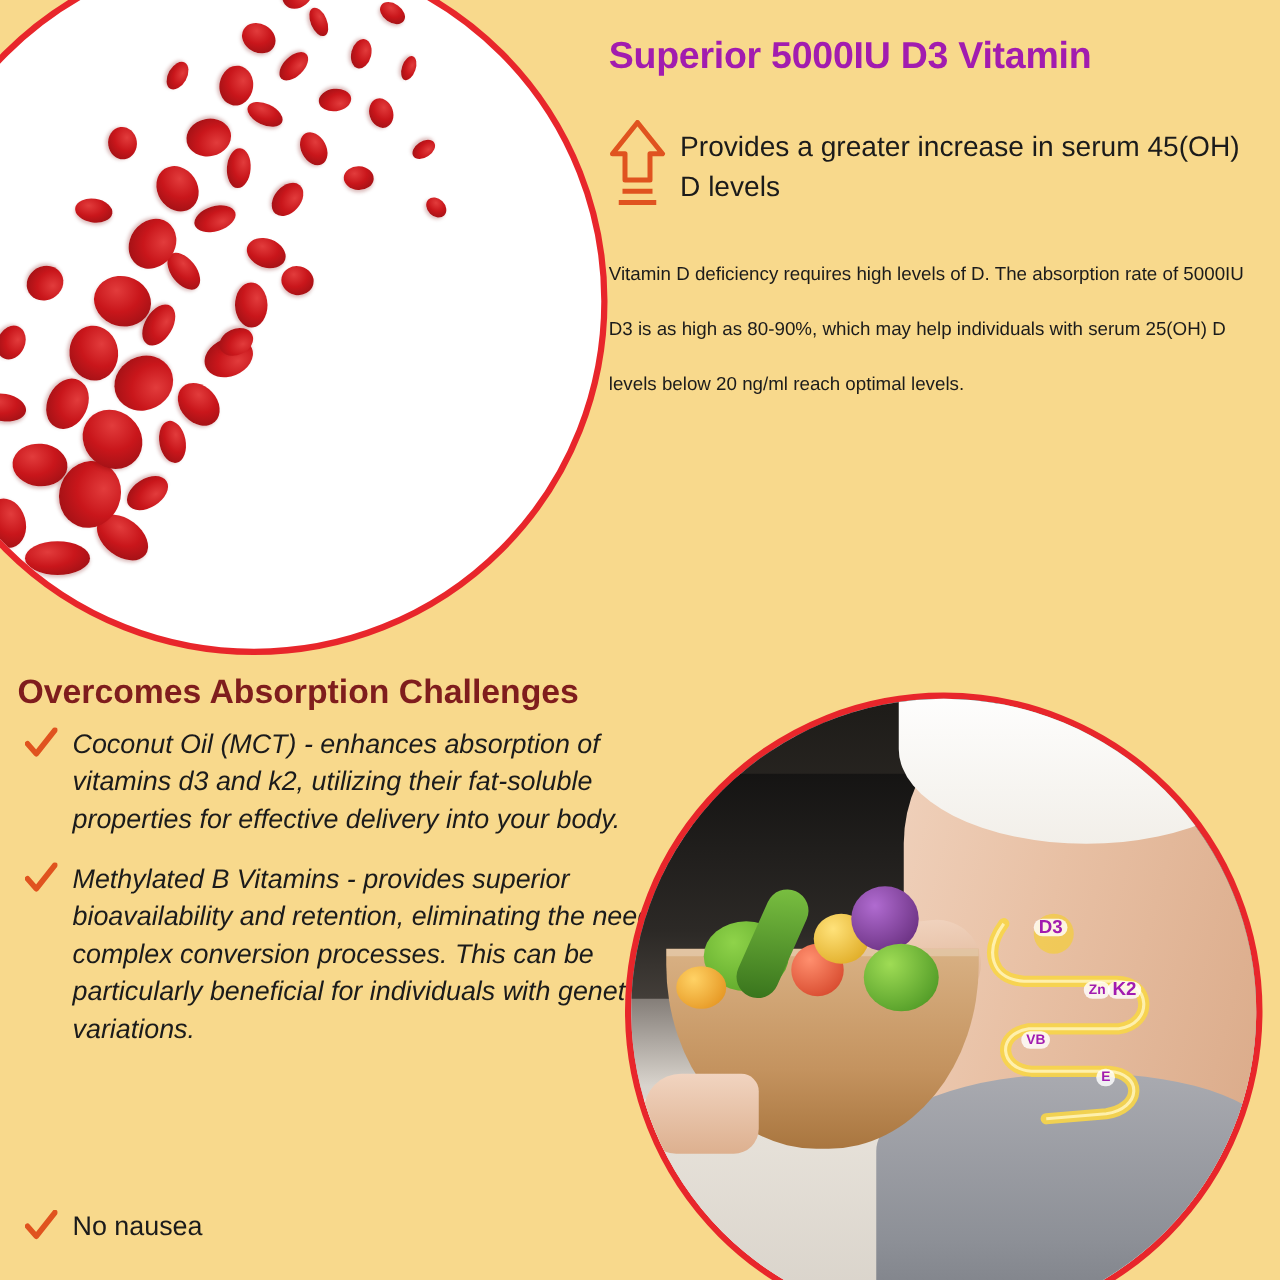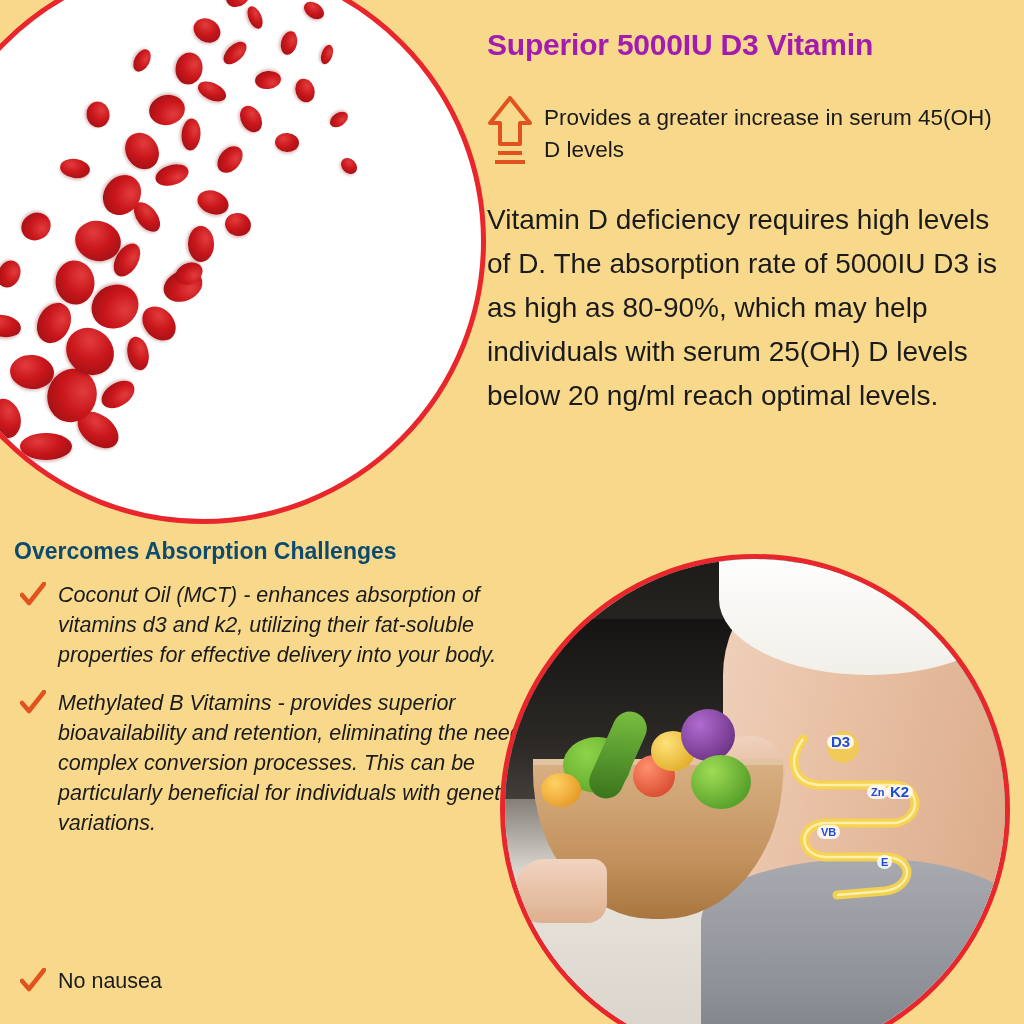--- a/index.html
+++ b/index.html
@@ -78,41 +78,41 @@
     font-size: 22.5px;
     line-height: 32px;
     color: #1b1b1b;
   }
 
   .body-text {
     position: absolute;
     left: 487px;
     top: 198px;
     width: 522px;
-    font-size: 28px;
+    font-size: 15px;
     line-height: 44px;
     color: #1b1b1b;
   }
 
   
   .bottom-section {
     position: absolute;
     left: 0;
     top: 516px;
     width: 1024px;
     height: 508px;
   }
 
   .sub-title {
     position: absolute;
     left: 14px;
     top: 22px;
-    font-size: 23px;
+    font-size: 27px;
     font-weight: bold;
-    color: #0c4a6e;
+    color: #7f1d1d;
   }
 
   .bullet-list {
     position: absolute;
     left: 14px;
     top: 64px;
     width: 540px;
   }
   .bullet {
     position: relative;
@@ -244,21 +244,21 @@
     position: absolute;
     left: 270px;
     top: 168px;
     width: 180px;
     height: 190px;
   }
   .gut-label {
     position: absolute;
     font-size: 11px;
     font-weight: bold;
-    color: #1d4ed8;
+    color: #a21caf;
     background: rgba(255,255,255,0.82);
     border-radius: 8px;
     padding: 1px 4px;
     line-height: 12px;
   }
   .gut-label.big { font-size: 15px; }
 </style>
 </head>
 <body>
 

